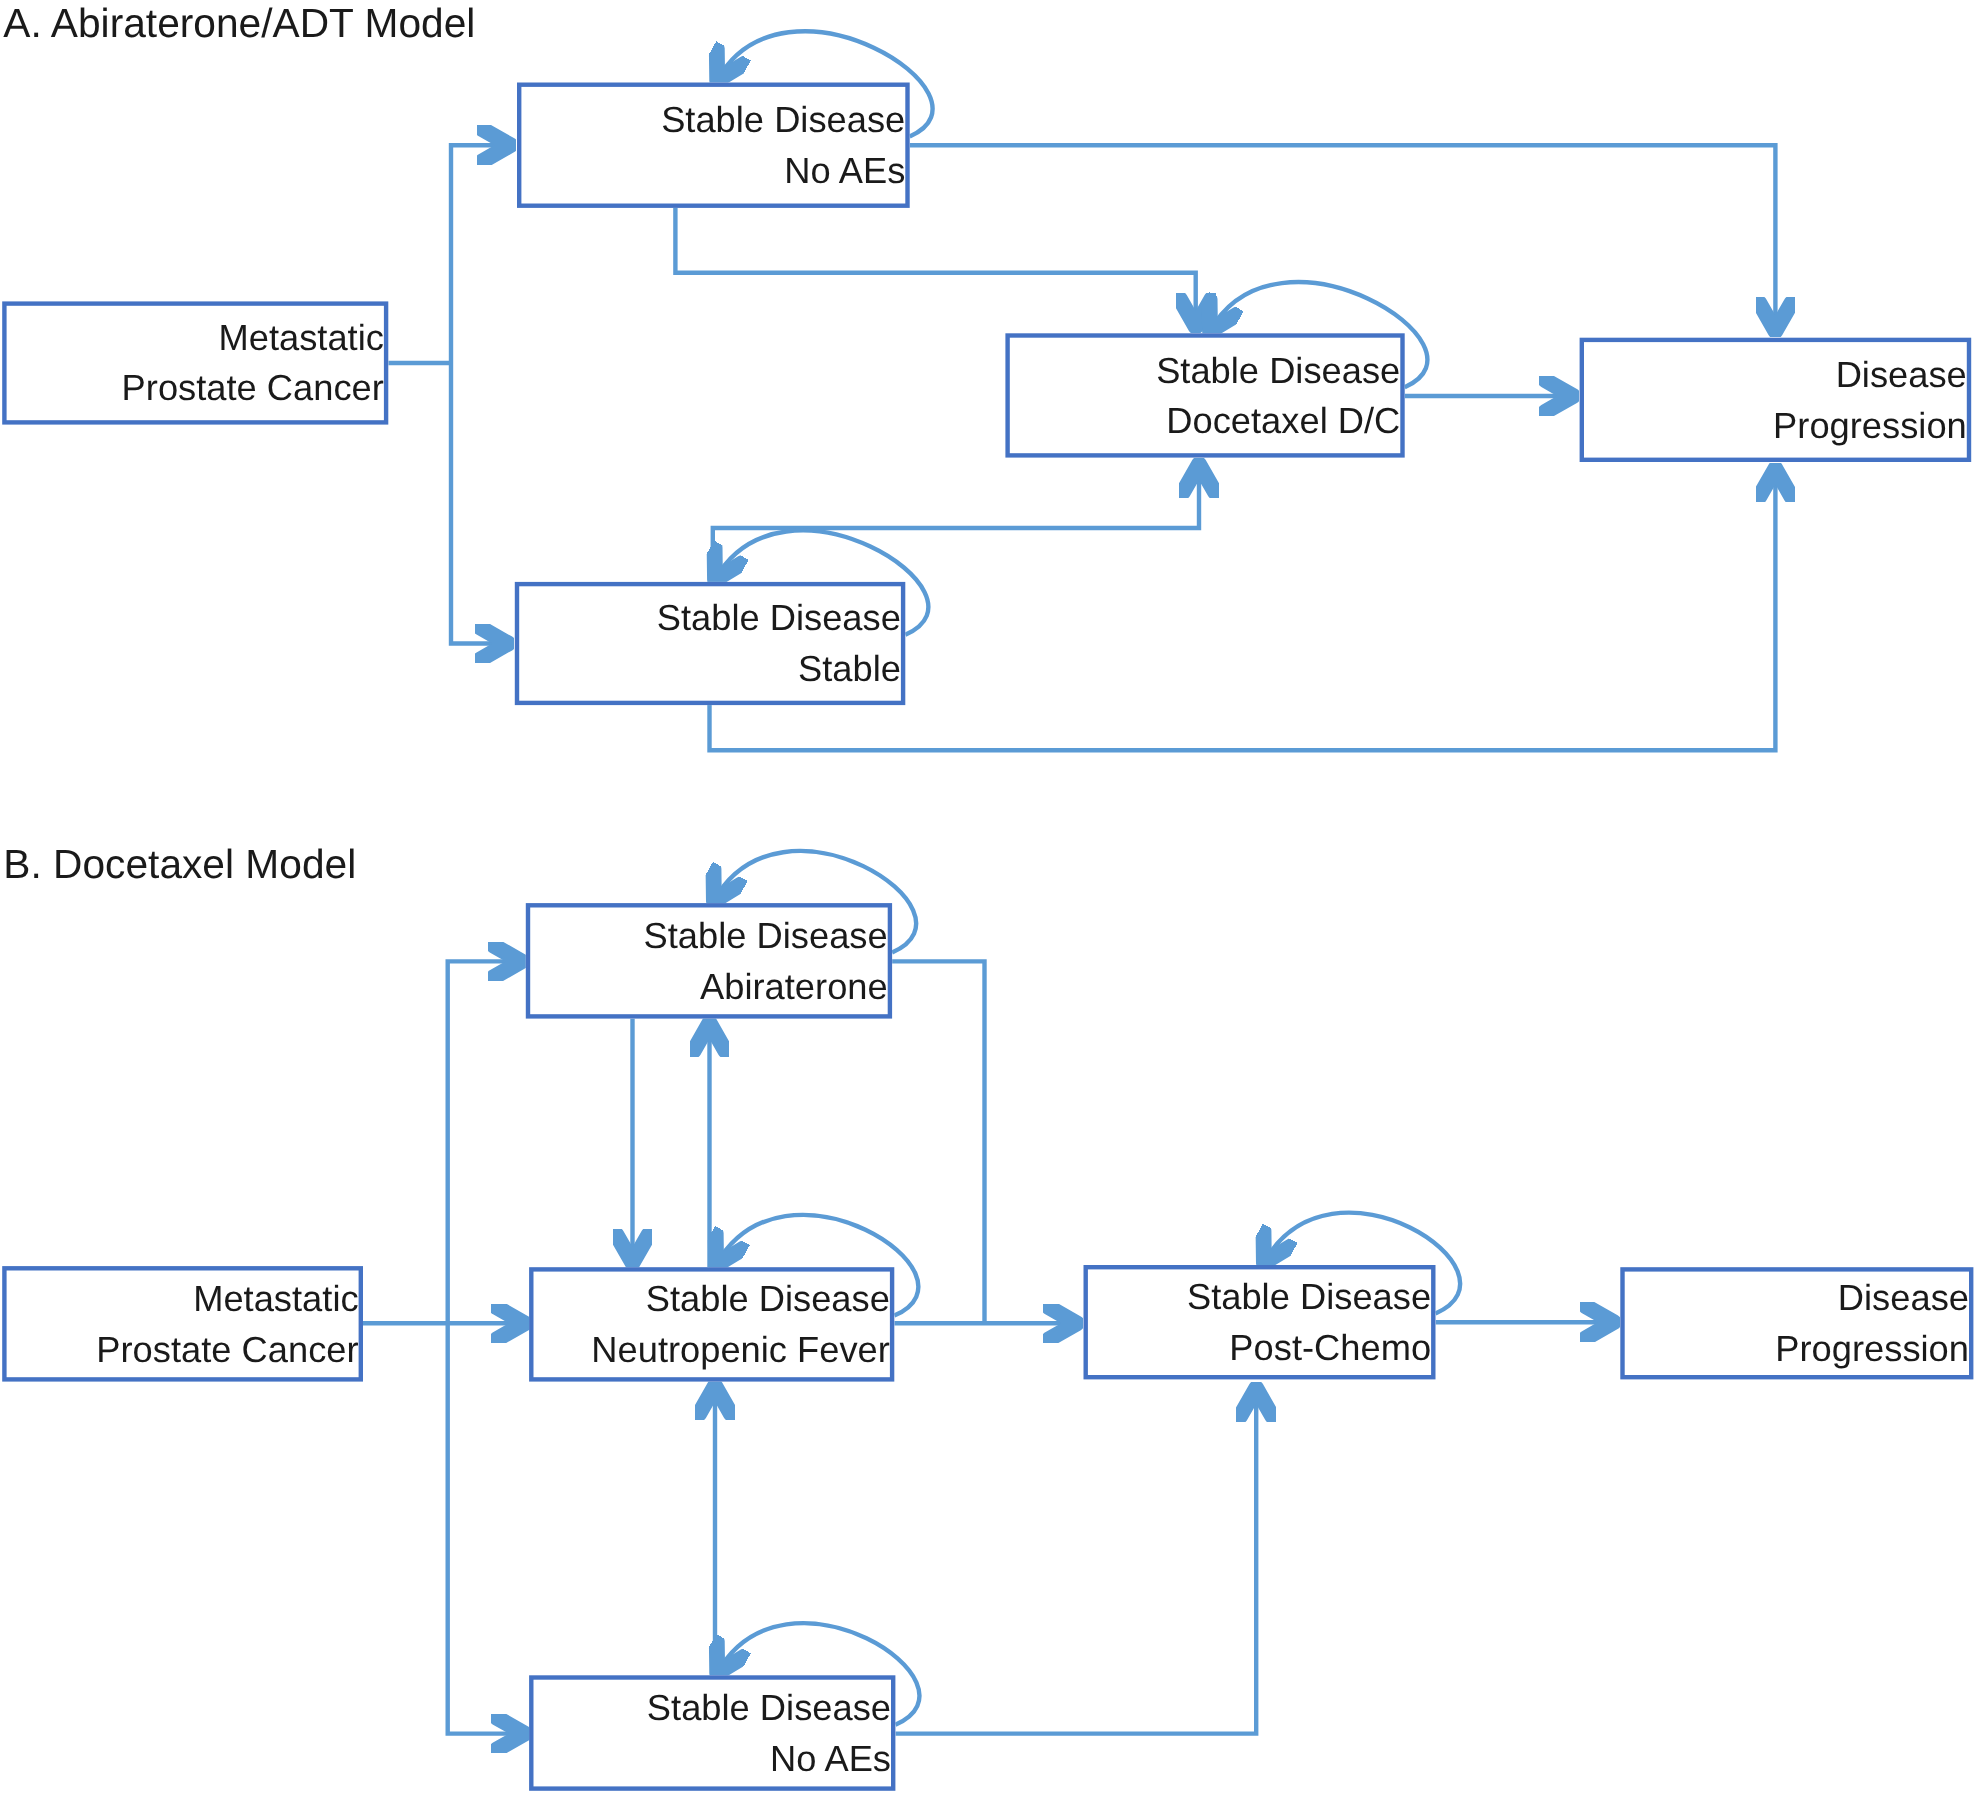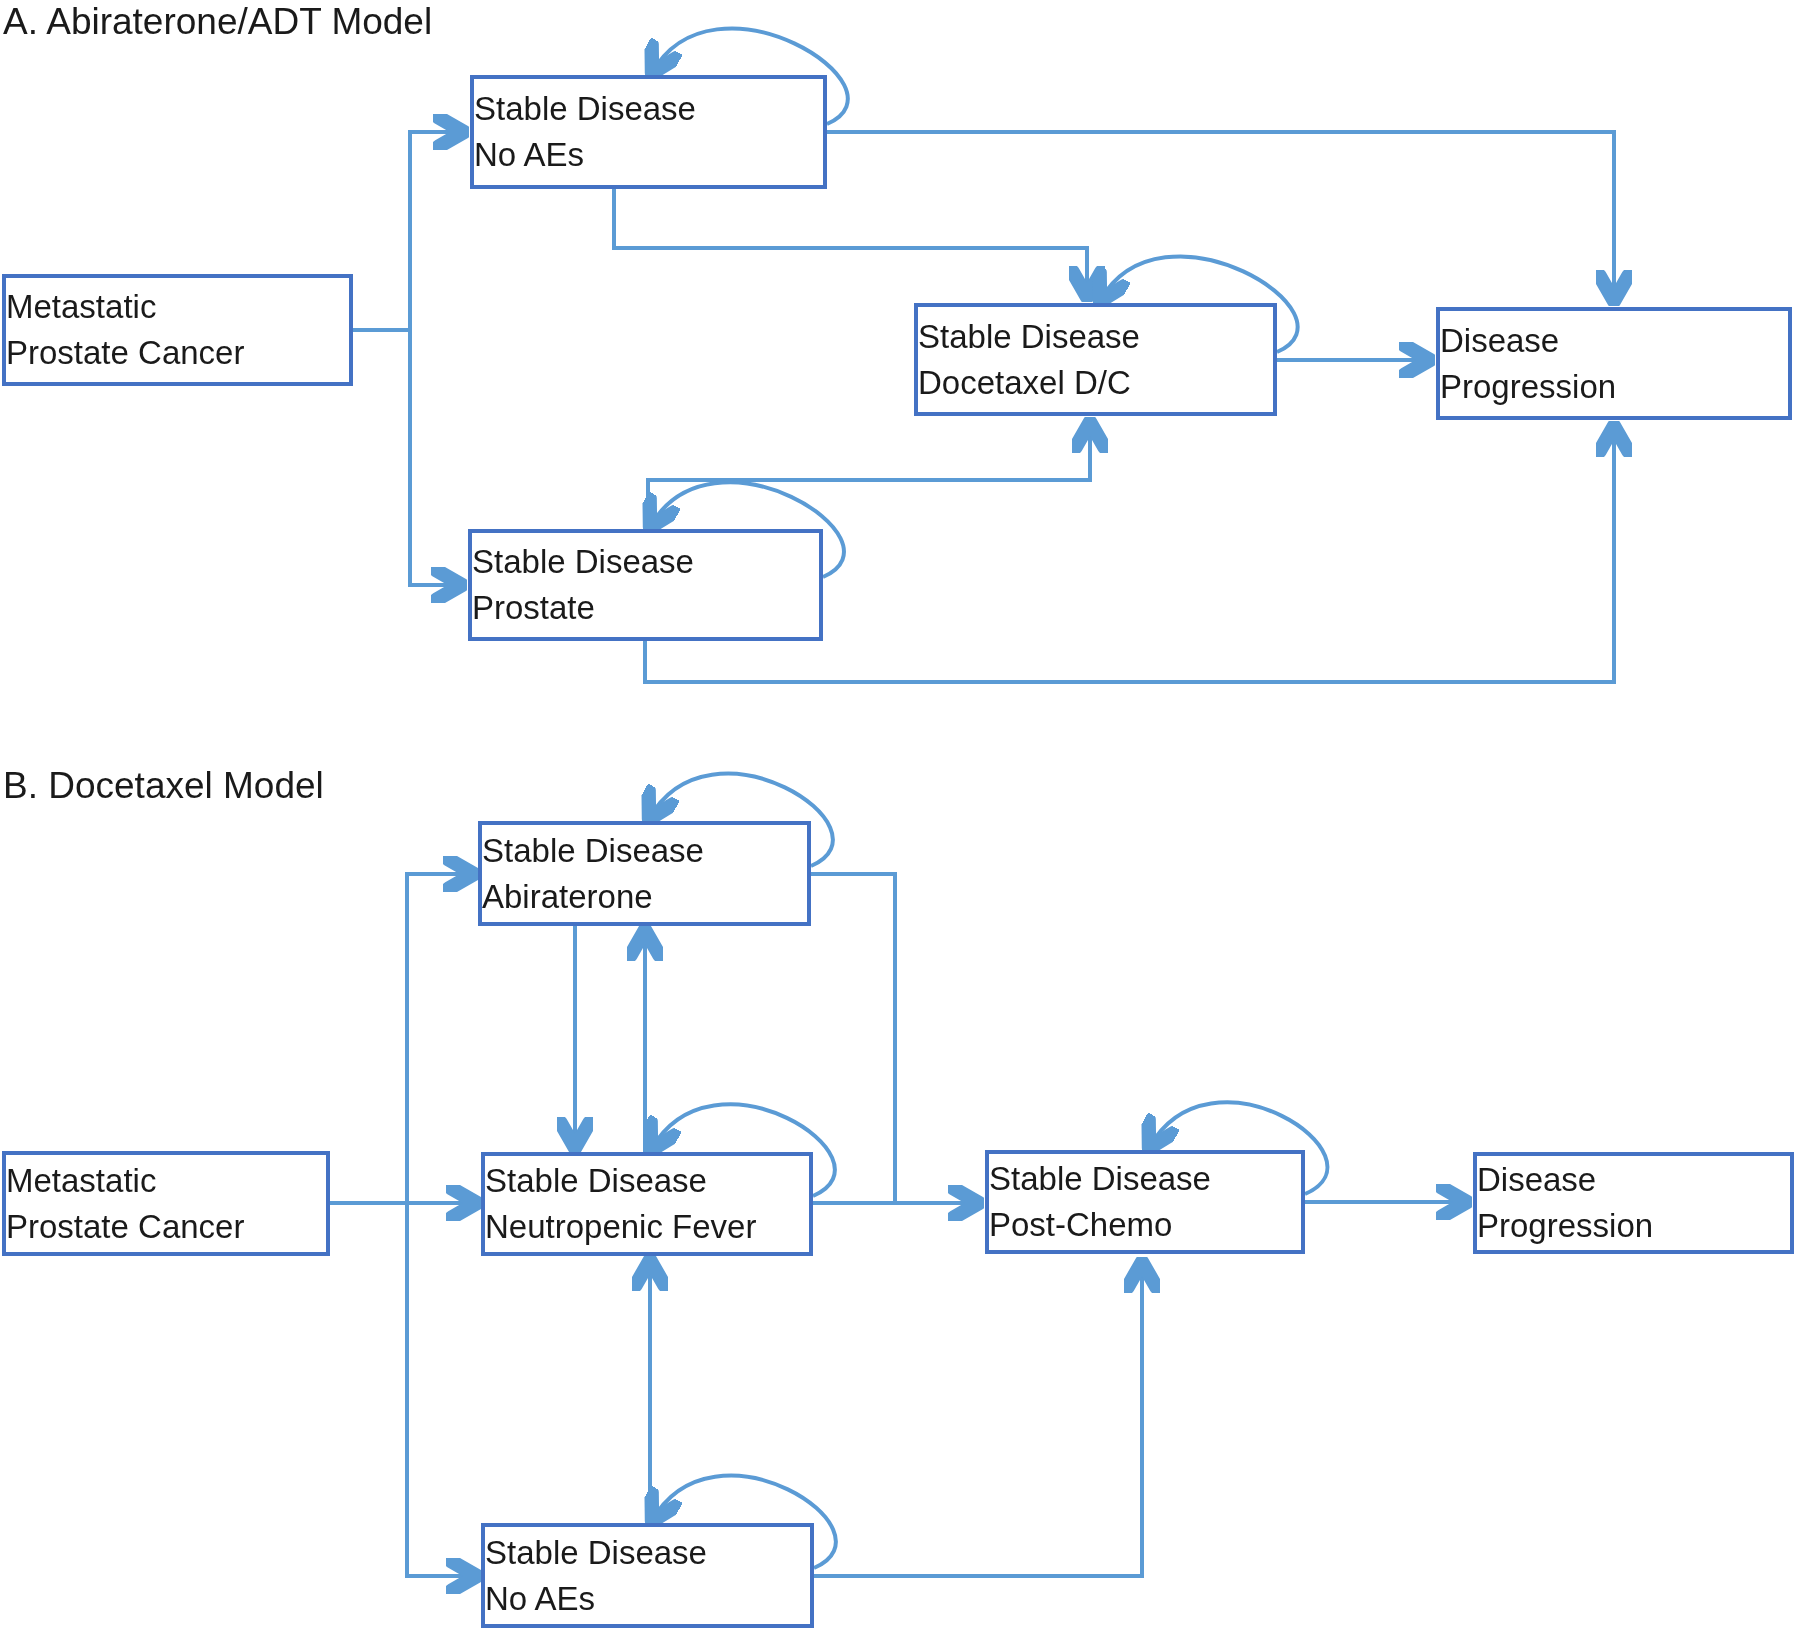--- a/index.html
+++ b/index.html
@@ -10,21 +10,21 @@
   .panel-title{
     position:absolute;color:var(--text,#1a1a1a);font-size:37px;line-height:1.1;
     white-space:nowrap;
   }
   svg.edges{position:absolute;left:0;top:0;width:1800px;height:1632px;}
   svg.edges path{fill:none;stroke:var(--arrow,#5B9BD5);stroke-width:4;}
   .arrowhead-path{stroke:var(--arrow,#5B9BD5);fill:none;}
   .node{
     position:absolute;box-sizing:border-box;background:var(--boxfill,#fff);
     border:4px solid var(--boxborder,#4472C4);
-    display:flex;flex-direction:column;align-items:flex-start;justify-content:center;
+    display:flex;flex-direction:column;align-items:flex-end;justify-content:center;
     text-align:center;color:var(--text,#1a1a1a);font-size:33px;line-height:1.38;
   }
   .node span{display:block;white-space:nowrap;}
 </style>
 </head>
 <body>
 
 <div id="stage">
 
   <svg class="edges" viewBox="0 0 1800 1632">
@@ -76,21 +76,21 @@
   <div class="node" style="left:914px;top:303px;width:363px;height:113px;">
     <span>Stable Disease</span>
     <span>Docetaxel D/C</span>
   </div>
   <div class="node" style="left:1436px;top:307px;width:356px;height:113px;">
     <span>Disease</span>
     <span>Progression</span>
   </div>
   <div class="node" style="left:468px;top:529px;width:355px;height:112px;">
     <span>Stable Disease</span>
-    <span>Prostate</span>
+    <span>Stable</span>
   </div>
 
   <div class="node" style="left:2px;top:1151px;width:328px;height:105px;">
     <span>Metastatic</span>
     <span>Prostate Cancer</span>
   </div>
   <div class="node" style="left:478px;top:821px;width:333px;height:105px;">
     <span>Stable Disease</span>
     <span>Abiraterone</span>
   </div>

